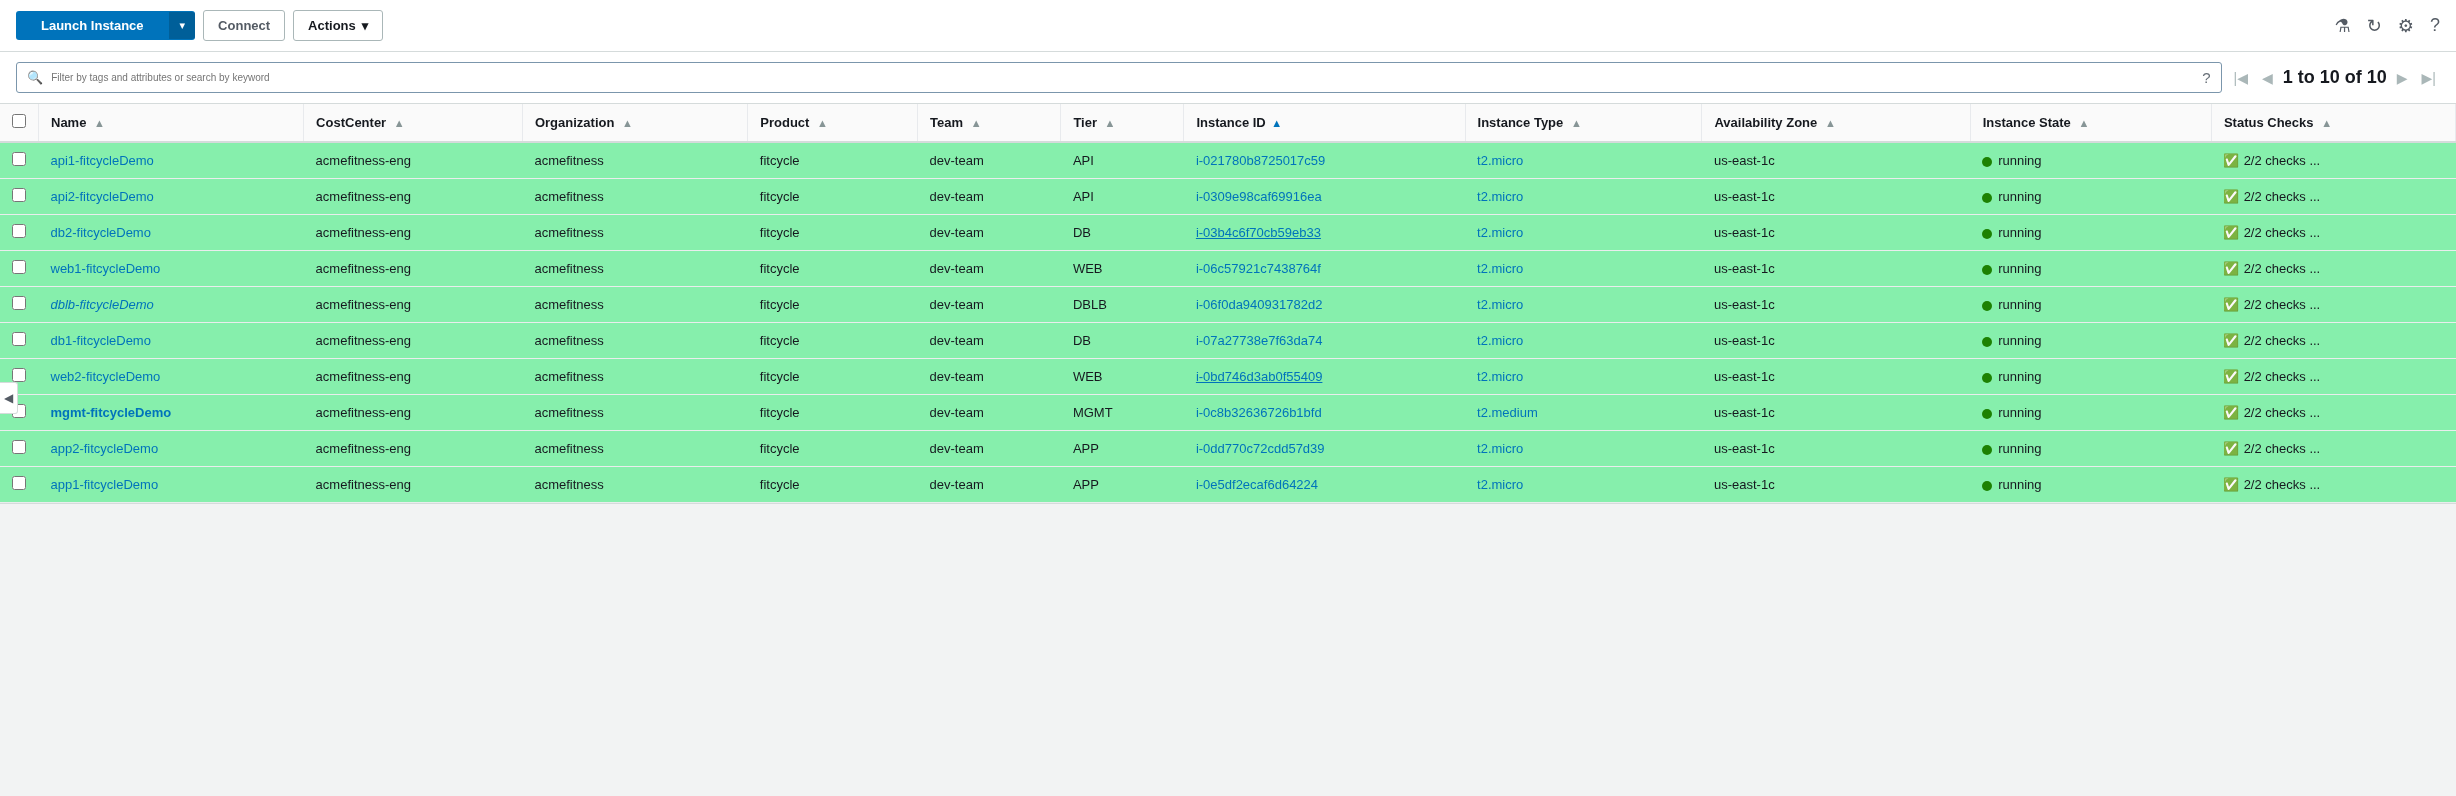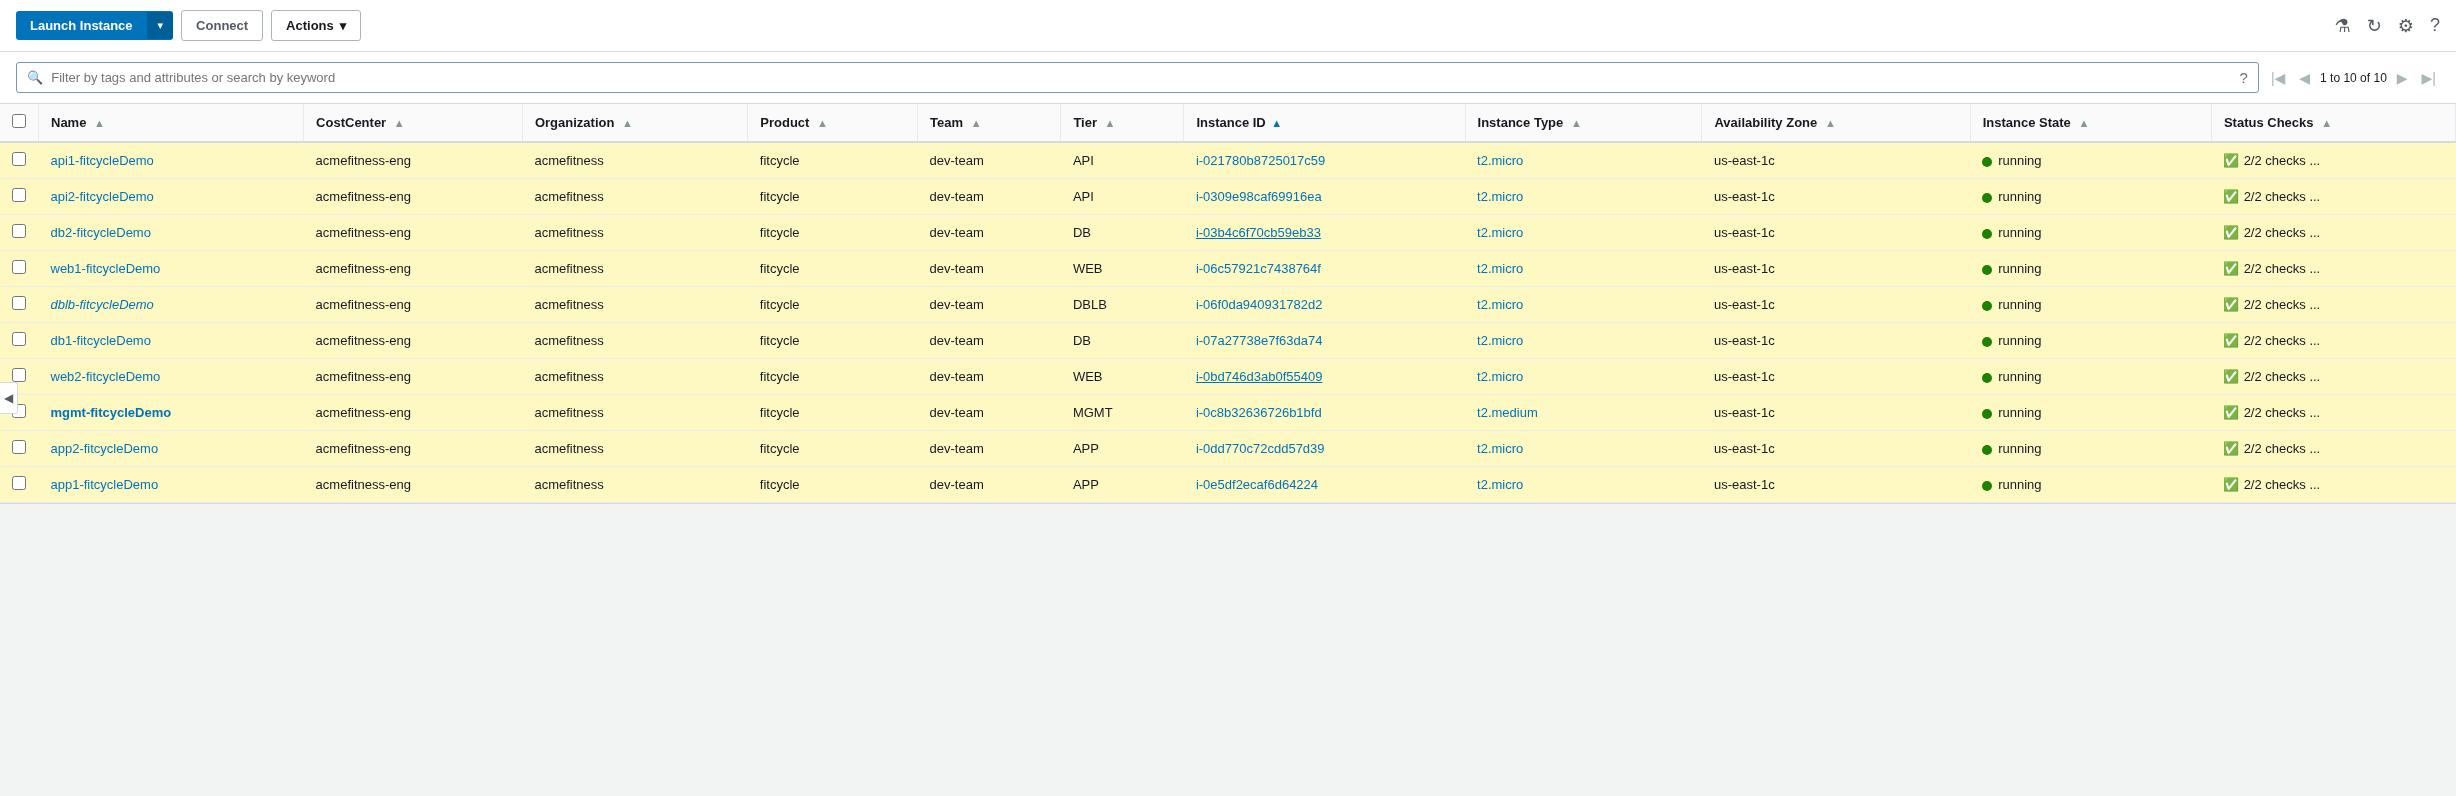--- a/index.html
+++ b/index.html
@@ -20,21 +20,21 @@
       align-items: center;
       background: #0073bb;
       color: #fff;
       border: none;
       border-radius: 3px;
       cursor: pointer;
       font-size: 13px;
       font-weight: 600;
     }
     .btn-launch-main {
-      padding: 7px 14px;
+      padding: 7px 25px;
       background: transparent;
       border: none;
       color: #fff;
       font-size: 13px;
       font-weight: 600;
       cursor: pointer;
     }
     .btn-launch-dropdown {
       padding: 7px 10px;
       background: #005f99;
@@ -88,46 +88,46 @@
       border: 1px solid #7b96ac;
       border-radius: 3px;
       background: #fff;
       padding: 6px 10px;
       gap: 8px;
     }
     .search-input-wrapper input {
       border: none;
       outline: none;
       flex: 1;
-      font-size: 13px;
+      font-size: 10px;
       color: #16191f;
     }
     .search-help { color: #687078; font-size: 15px; cursor: pointer; }
 
     .pagination-bar {
       display: flex;
       align-items: center;
       gap: 6px;
       color: #16191f;
       font-size: 13px;
     }
     .pagination-btn {
       background: none;
       border: none;
       cursor: pointer;
       color: #545b64;
       font-size: 14px;
       padding: 2px 4px;
     }
     .pagination-btn:disabled { color: #aab7b8; cursor: default; }
-    .pagination-text { font-size: 12px; }
+    .pagination-text { font-size: 18px; font-weight: bold; }
 
     .table-container {
       overflow-x: auto;
-      background: #fef9c3;
+      background: #86efac;
     }
 
     table {
       width: 100%;
       border-collapse: collapse;
       font-size: 13px;
     }
 
     thead tr {
       background: #fafafa;

